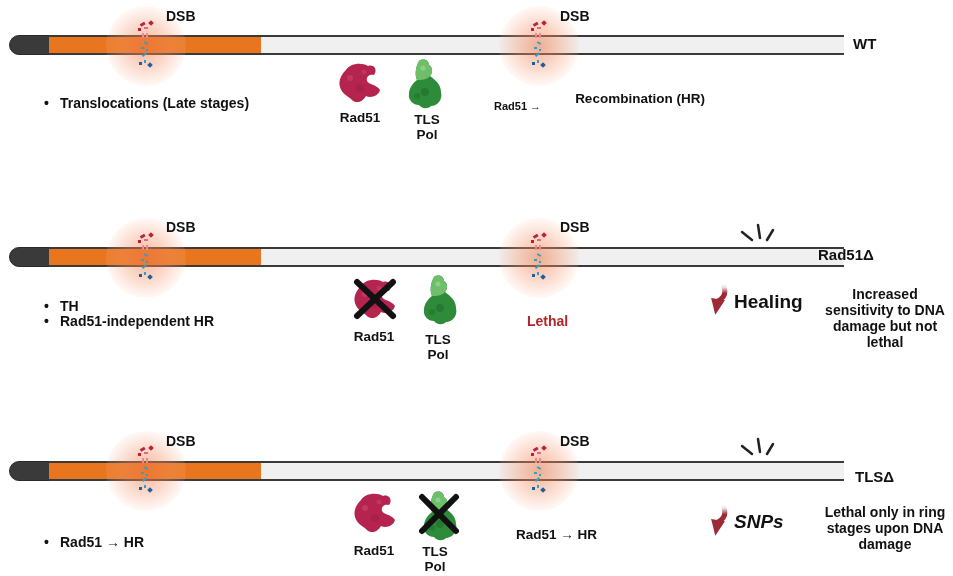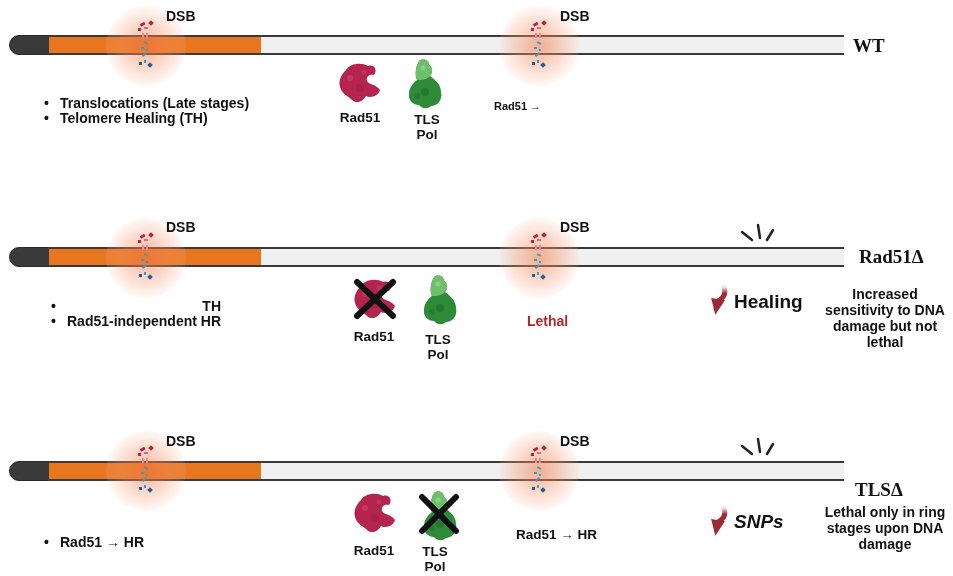--- a/index.html
+++ b/index.html
@@ -11,21 +11,21 @@
                 border-radius:11px 0 0 11px; box-sizing:border-box; border:1px solid #2a2a2a; }
   .chrom .arm { position:absolute; left:40px; top:0; width:212px; height:20px; background:#e8761f;
                 box-sizing:border-box; border-top:2px solid #3a3a3a; border-bottom:2px solid #3a3a3a; }
   .chrom .rest { position:absolute; left:252px; top:0; right:0; height:20px; background:#f0f0f0;
                  box-sizing:border-box; border-top:2px solid #3a3a3a; border-bottom:2px solid #3a3a3a; }
   .dsb { position:absolute; width:80px; height:80px; }
   .dsb .glow { position:absolute; left:0; top:0; width:80px; height:80px; border-radius:50%;
                background:radial-gradient(circle, rgba(240,120,70,0.55) 0%, rgba(245,150,110,0.35) 40%, rgba(255,200,180,0.12) 70%, rgba(255,255,255,0) 100%); }
   .dsb svg { position:absolute; left:0; top:0; }
   .lbl { position:absolute; font-size:14px; white-space:nowrap; }
-  .strain { position:absolute; font-size:19px;font-family:Liberation Serif, serif; }
+  .strain { position:absolute; font-size:15px; }
   .bullets { position:absolute; margin:0; padding:0; list-style:none; font-size:14px; line-height:15px; }
   .bullets li { position:relative; padding-left:18px; }
   .bullets li::before { content:"•"; position:absolute; left:2px; }
   .centered { position:absolute; text-align:center; font-size:13.5px; line-height:15px; }
   .prot { position:absolute; }
   .note { position:absolute; text-align:center; font-size:14px; line-height:16px; }
   .lethal { color:#b3262b; }
   .bigword { position:absolute; font-size:19px; }
 </style>
 </head>
@@ -72,21 +72,20 @@
     <rect x="38" y="54" width="2" height="3" fill="#2f9fc7"></rect>
     <rect x="42" y="57" width="4" height="4" fill="#1f5f9e" transform="rotate(45 44 59)"></rect>
   </svg>
     </div>
   <div class="lbl" style="left:166px;top:8px;">DSB</div>
   <div class="lbl" style="left:560px;top:8px;">DSB</div>
   <div class="strain" style="left:853px;top:35px;">WT</div>
 
   <ul class="bullets" style="left:42px;top:96px;">
     <li>Translocations (Late stages)</li>
-    <li>Telomere Healing (TH)</li>
   </ul>
 
   <div class="prot" style="left:336px;top:60px;"><svg width="46" height="46" viewBox="0 0 46 46">
   <path d="M10 10 C14 3 26 2 32 6 C38 4 42 10 38 15 C33 14 30 17 31 21 C33 25 40 24 44 30 C42 37 34 38 30 36 C27 42 20 44 16 40 C12 36 6 34 4 27 C2 20 6 14 10 10 Z" fill="#b5244f"></path>
   <circle cx="14" cy="18" r="3" fill="#c94068" opacity="0.7"></circle>
   <circle cx="24" cy="28" r="4" fill="#9c1e44" opacity="0.5"></circle>
   <circle cx="28" cy="12" r="2.5" fill="#c94068" opacity="0.6"></circle>
 </svg></div>
   <div class="centered" style="left:330px;top:110px;width:60px;">Rad51</div>
   <div class="prot" style="left:405px;top:58px;"><svg width="40" height="52" viewBox="0 0 40 52">
@@ -96,20 +95,21 @@
   <circle cx="12" cy="38" r="3" fill="#1f6e2a" opacity="0.5"></circle>
   <circle cx="18" cy="10" r="2.5" fill="#9ad691" opacity="0.7"></circle>
 </svg></div>
   <div class="centered" style="left:402px;top:112px;width:50px;">
     <div>TLS</div>
     <div>Pol</div>
   </div>
 
   <div class="lbl" style="left:494px;top:100px;font-size:11px;">Rad51 →</div>
   <div class="centered" style="left:560px;top:91px;width:160px;">
+    <div>Recombination (HR)</div>
   </div>
 </div>
 
 <div class="panel" style="top:0;">
   <div class="chrom" style="top:247px;">
     <div class="cap"></div>
     <div class="arm"></div>
     <div class="rest"></div>
   </div>
   <div class="dsb" style="left:106px;top:218px;">
@@ -143,28 +143,28 @@
     <rect x="35" y="41" width="3" height="2" fill="#2f9fc7"></rect>
     <rect x="40" y="43" width="2" height="2" fill="#2f9fc7"></rect>
     <rect x="36" y="48" width="5" height="2" fill="#2f9fc7" transform="rotate(-40 38 49)"></rect>
     <rect x="33" y="56" width="3" height="3" fill="#1f5f9e"></rect>
     <rect x="38" y="54" width="2" height="3" fill="#2f9fc7"></rect>
     <rect x="42" y="57" width="4" height="4" fill="#1f5f9e" transform="rotate(45 44 59)"></rect>
   </svg>
     </div>
   <div class="lbl" style="left:166px;top:219px;">DSB</div>
   <div class="lbl" style="left:560px;top:219px;">DSB</div>
-  <div class="strain" style="left:859px;top:246px;text-align:center;">Rad51Δ</div>
+  <div class="strain" style="left:818px;top:246px;text-align:center;">Rad51Δ</div>
   <svg style="position:absolute;left:735px;top:218px;" width="60" height="30">
     <line x1="7" y1="14" x2="17" y2="22" stroke="#222" stroke-width="2.5" stroke-linecap="round"></line>
     <line x1="23" y1="7" x2="25" y2="20" stroke="#222" stroke-width="2.5" stroke-linecap="round"></line>
     <line x1="38" y1="12" x2="32" y2="22" stroke="#222" stroke-width="2.5" stroke-linecap="round"></line>
   </svg>
 
-  <ul class="bullets" style="left:49px;top:299px;text-align:right;">
+  <ul class="bullets" style="left:42px;top:299px;">
     <li>TH</li>
     <li>Rad51-independent HR</li>
   </ul>
 
   <div class="prot" style="left:351px;top:276px;"><svg width="46" height="46" viewBox="0 0 46 46">
   <path d="M10 10 C14 3 26 2 32 6 C38 4 42 10 38 15 C33 14 30 17 31 21 C33 25 40 24 44 30 C42 37 34 38 30 36 C27 42 20 44 16 40 C12 36 6 34 4 27 C2 20 6 14 10 10 Z" fill="#b5244f"></path>
   <circle cx="14" cy="18" r="3" fill="#c94068" opacity="0.7"></circle>
   <circle cx="24" cy="28" r="4" fill="#9c1e44" opacity="0.5"></circle>
   <circle cx="28" cy="12" r="2.5" fill="#c94068" opacity="0.6"></circle>
 </svg></div>
@@ -244,21 +244,21 @@
     <rect x="35" y="41" width="3" height="2" fill="#2f9fc7"></rect>
     <rect x="40" y="43" width="2" height="2" fill="#2f9fc7"></rect>
     <rect x="36" y="48" width="5" height="2" fill="#2f9fc7" transform="rotate(-40 38 49)"></rect>
     <rect x="33" y="56" width="3" height="3" fill="#1f5f9e"></rect>
     <rect x="38" y="54" width="2" height="3" fill="#2f9fc7"></rect>
     <rect x="42" y="57" width="4" height="4" fill="#1f5f9e" transform="rotate(45 44 59)"></rect>
   </svg>
     </div>
   <div class="lbl" style="left:166px;top:433px;">DSB</div>
   <div class="lbl" style="left:560px;top:433px;">DSB</div>
-  <div class="strain" style="left:855px;top:479px;text-align:center;">TLSΔ</div>
+  <div class="strain" style="left:855px;top:468px;text-align:center;">TLSΔ</div>
   <svg style="position:absolute;left:735px;top:432px;" width="60" height="30">
     <line x1="7" y1="14" x2="17" y2="22" stroke="#222" stroke-width="2.5" stroke-linecap="round"></line>
     <line x1="23" y1="7" x2="25" y2="20" stroke="#222" stroke-width="2.5" stroke-linecap="round"></line>
     <line x1="38" y1="12" x2="32" y2="22" stroke="#222" stroke-width="2.5" stroke-linecap="round"></line>
   </svg>
 
   <ul class="bullets" style="left:42px;top:535px;">
     <li>Rad51 → HR</li>
   </ul>
 

